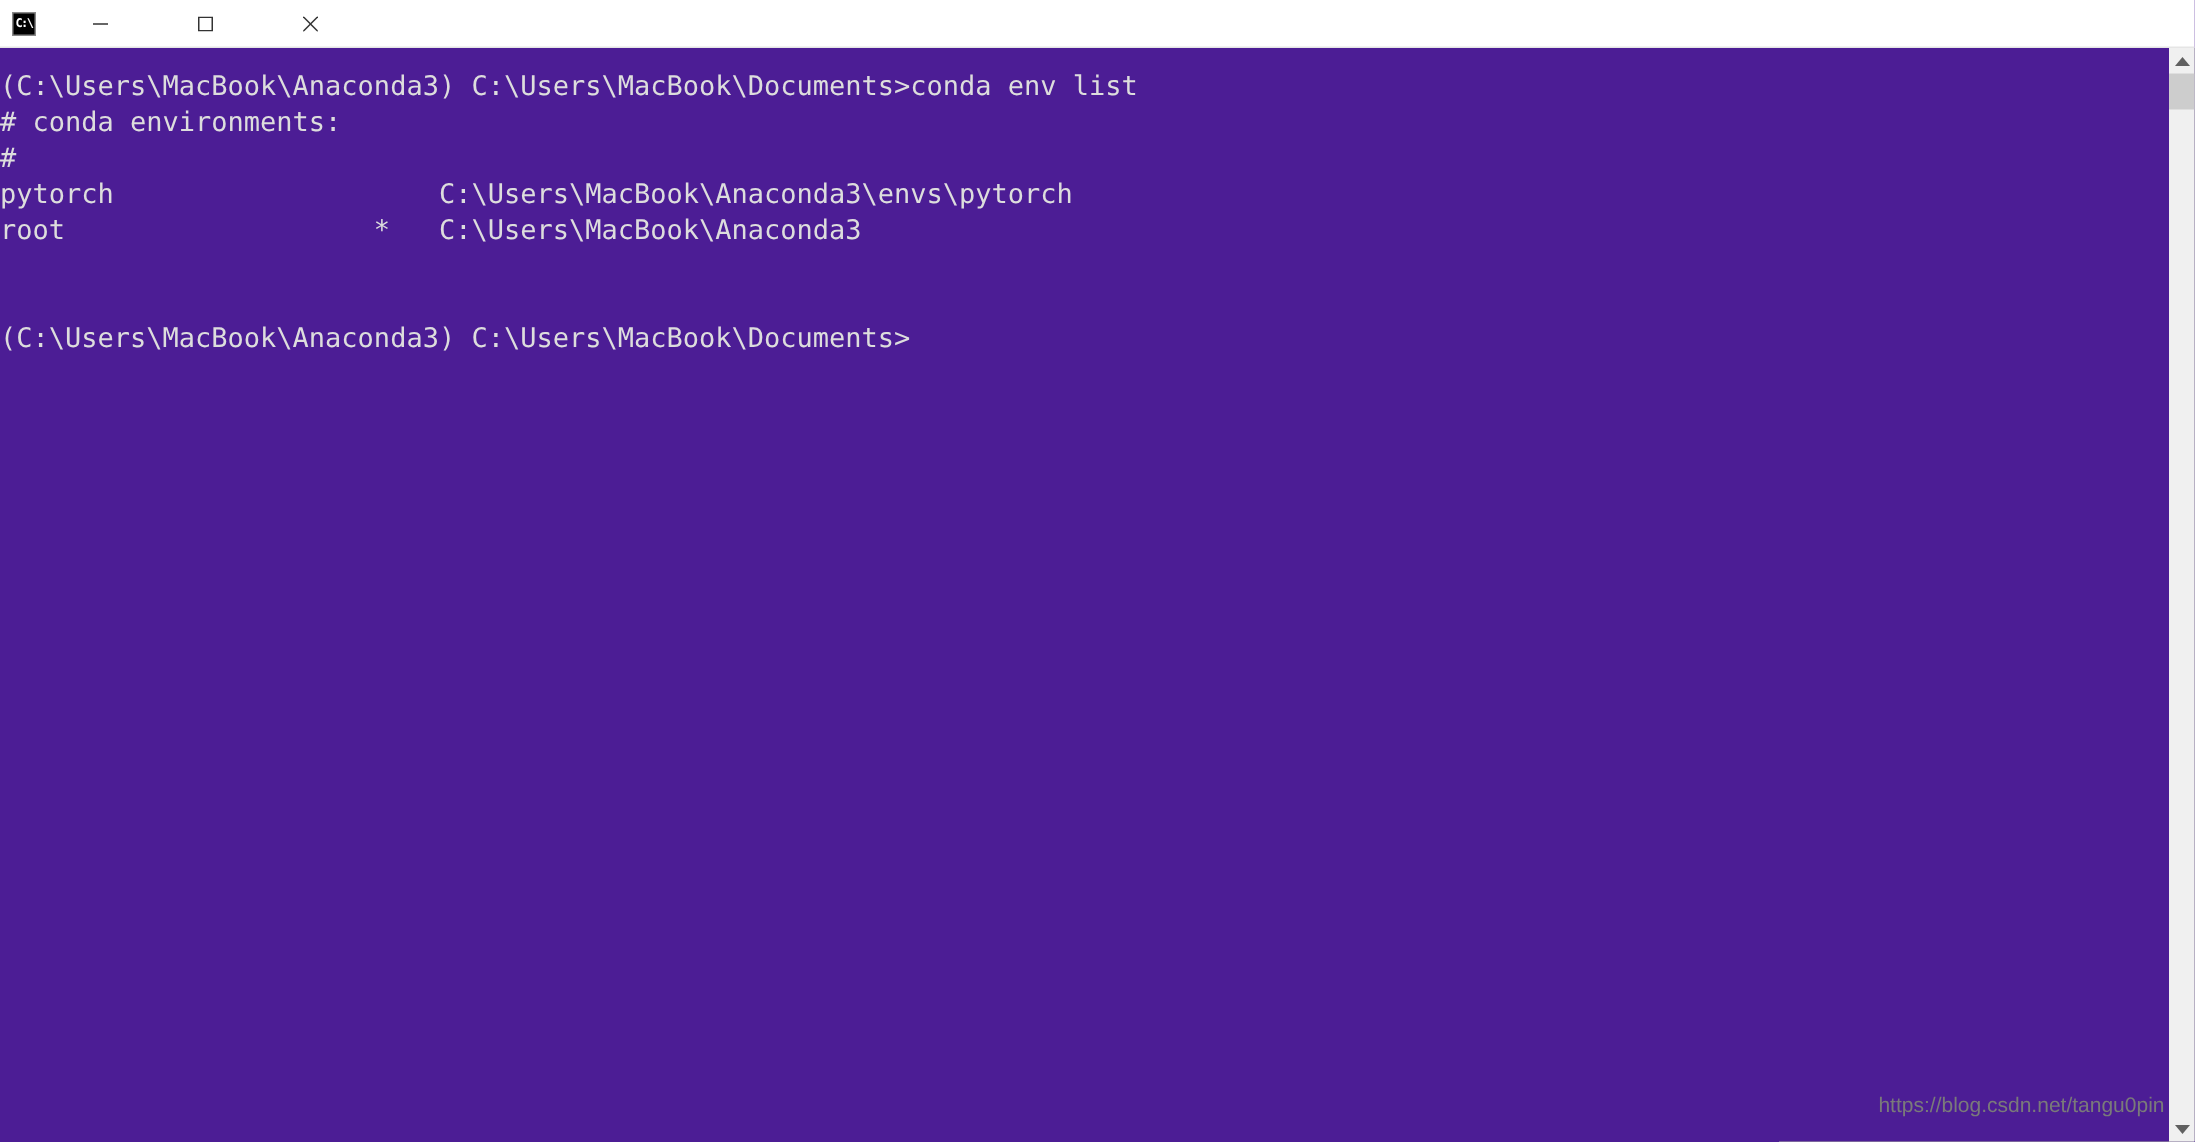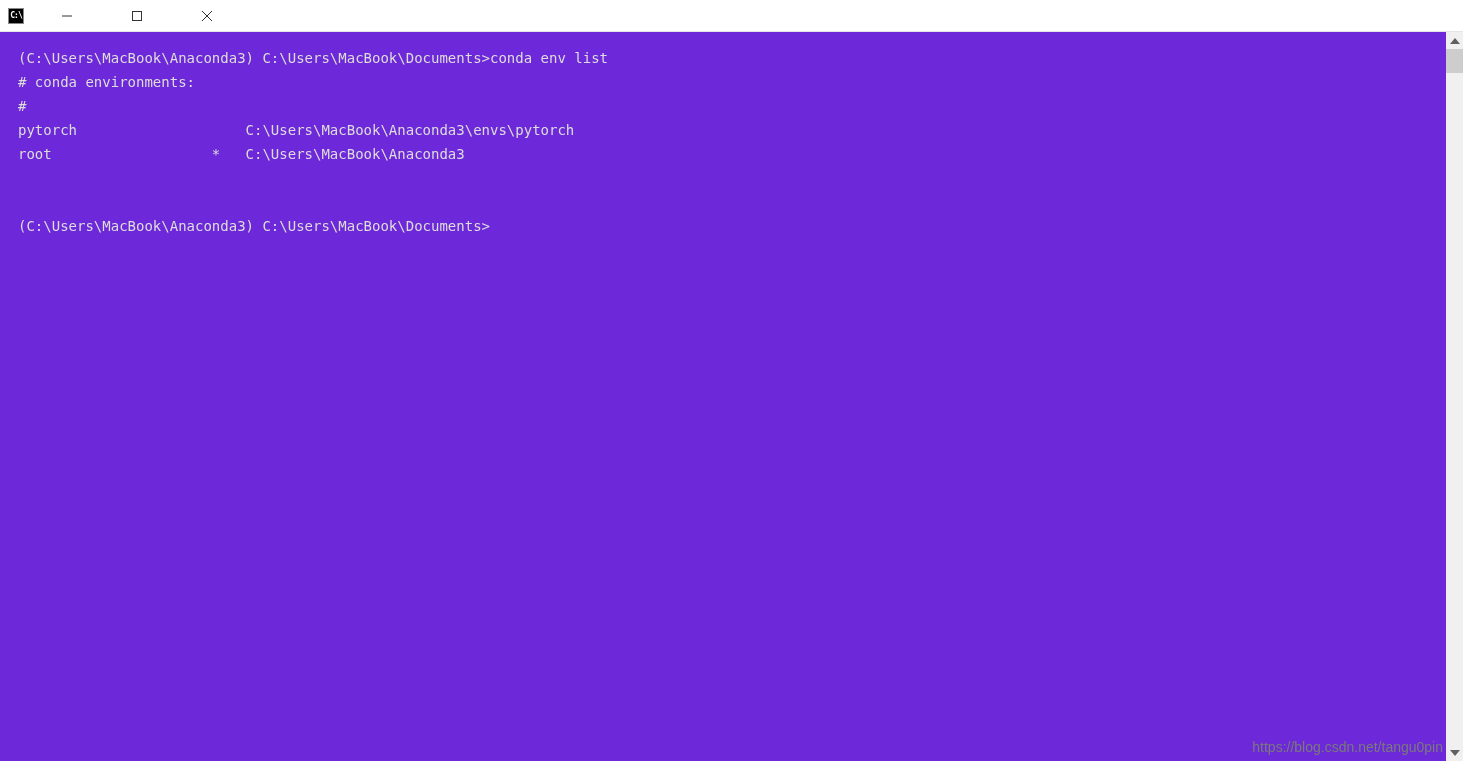--- a/index.html
+++ b/index.html
@@ -61,26 +61,26 @@
     }
     .win-btn svg { width: 10px; height: 10px; }
     .terminal-area {
       flex: 1;
       display: flex;
       background: #000;
       position: relative;
     }
     .terminal {
       flex: 1;
-      background: #6d28d9;
+      background: #4c1d95;
       color: #ddd;
       font-family: "NSimSun", "SimSun", "Consolas", monospace;
-      font-size: 14px;
+      font-size: 18px;
       line-height: 24px;
-      padding: 14px 0 0 18px;
+      padding: 14px 0 0 0;
       white-space: pre;
       overflow: hidden;
     }
     .scrollbar {
       width: 17px;
       background: #f0f0f0;
       display: flex;
       flex-direction: column;
     }
     .sb-arrow {
@@ -102,21 +102,21 @@
       top: 0;
       left: 0;
       right: 0;
       height: 24px;
       background: #cdcdcd;
     }
     .term-line { display: block; height: 24px; }
     .watermark {
       position: absolute;
       right: 20px;
-      bottom: 6px;
+      bottom: 17px;
       color: #7a7a7a;
       font-size: 14px;
       font-family: Arial, sans-serif;
       pointer-events: none;
     }
   </style>
 </head>
 <body>
 
 <div class="window">

